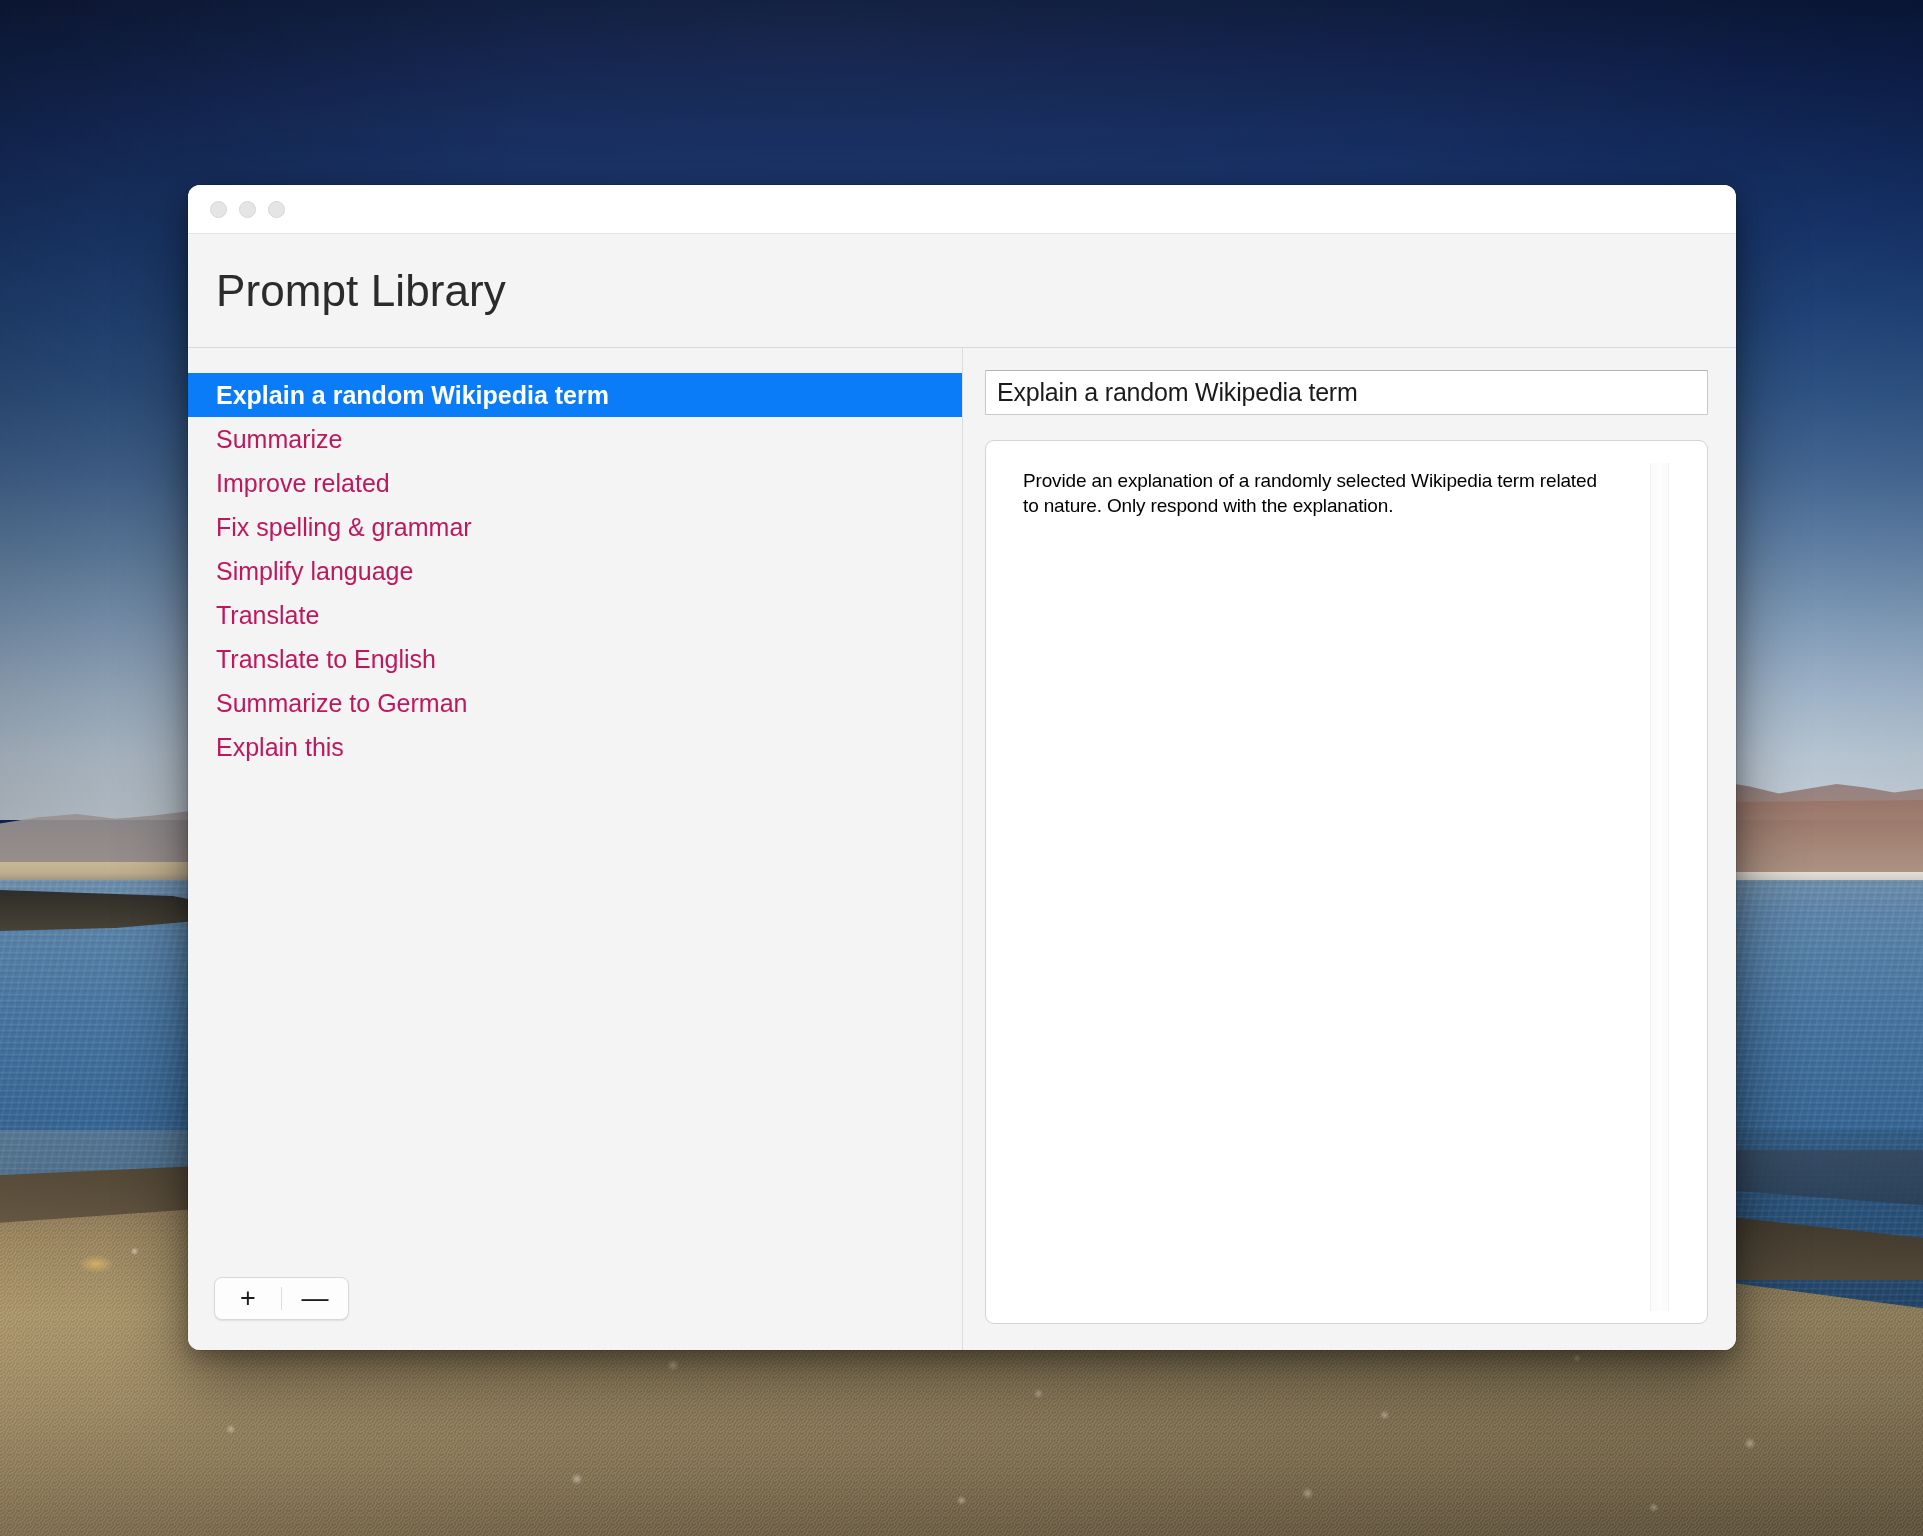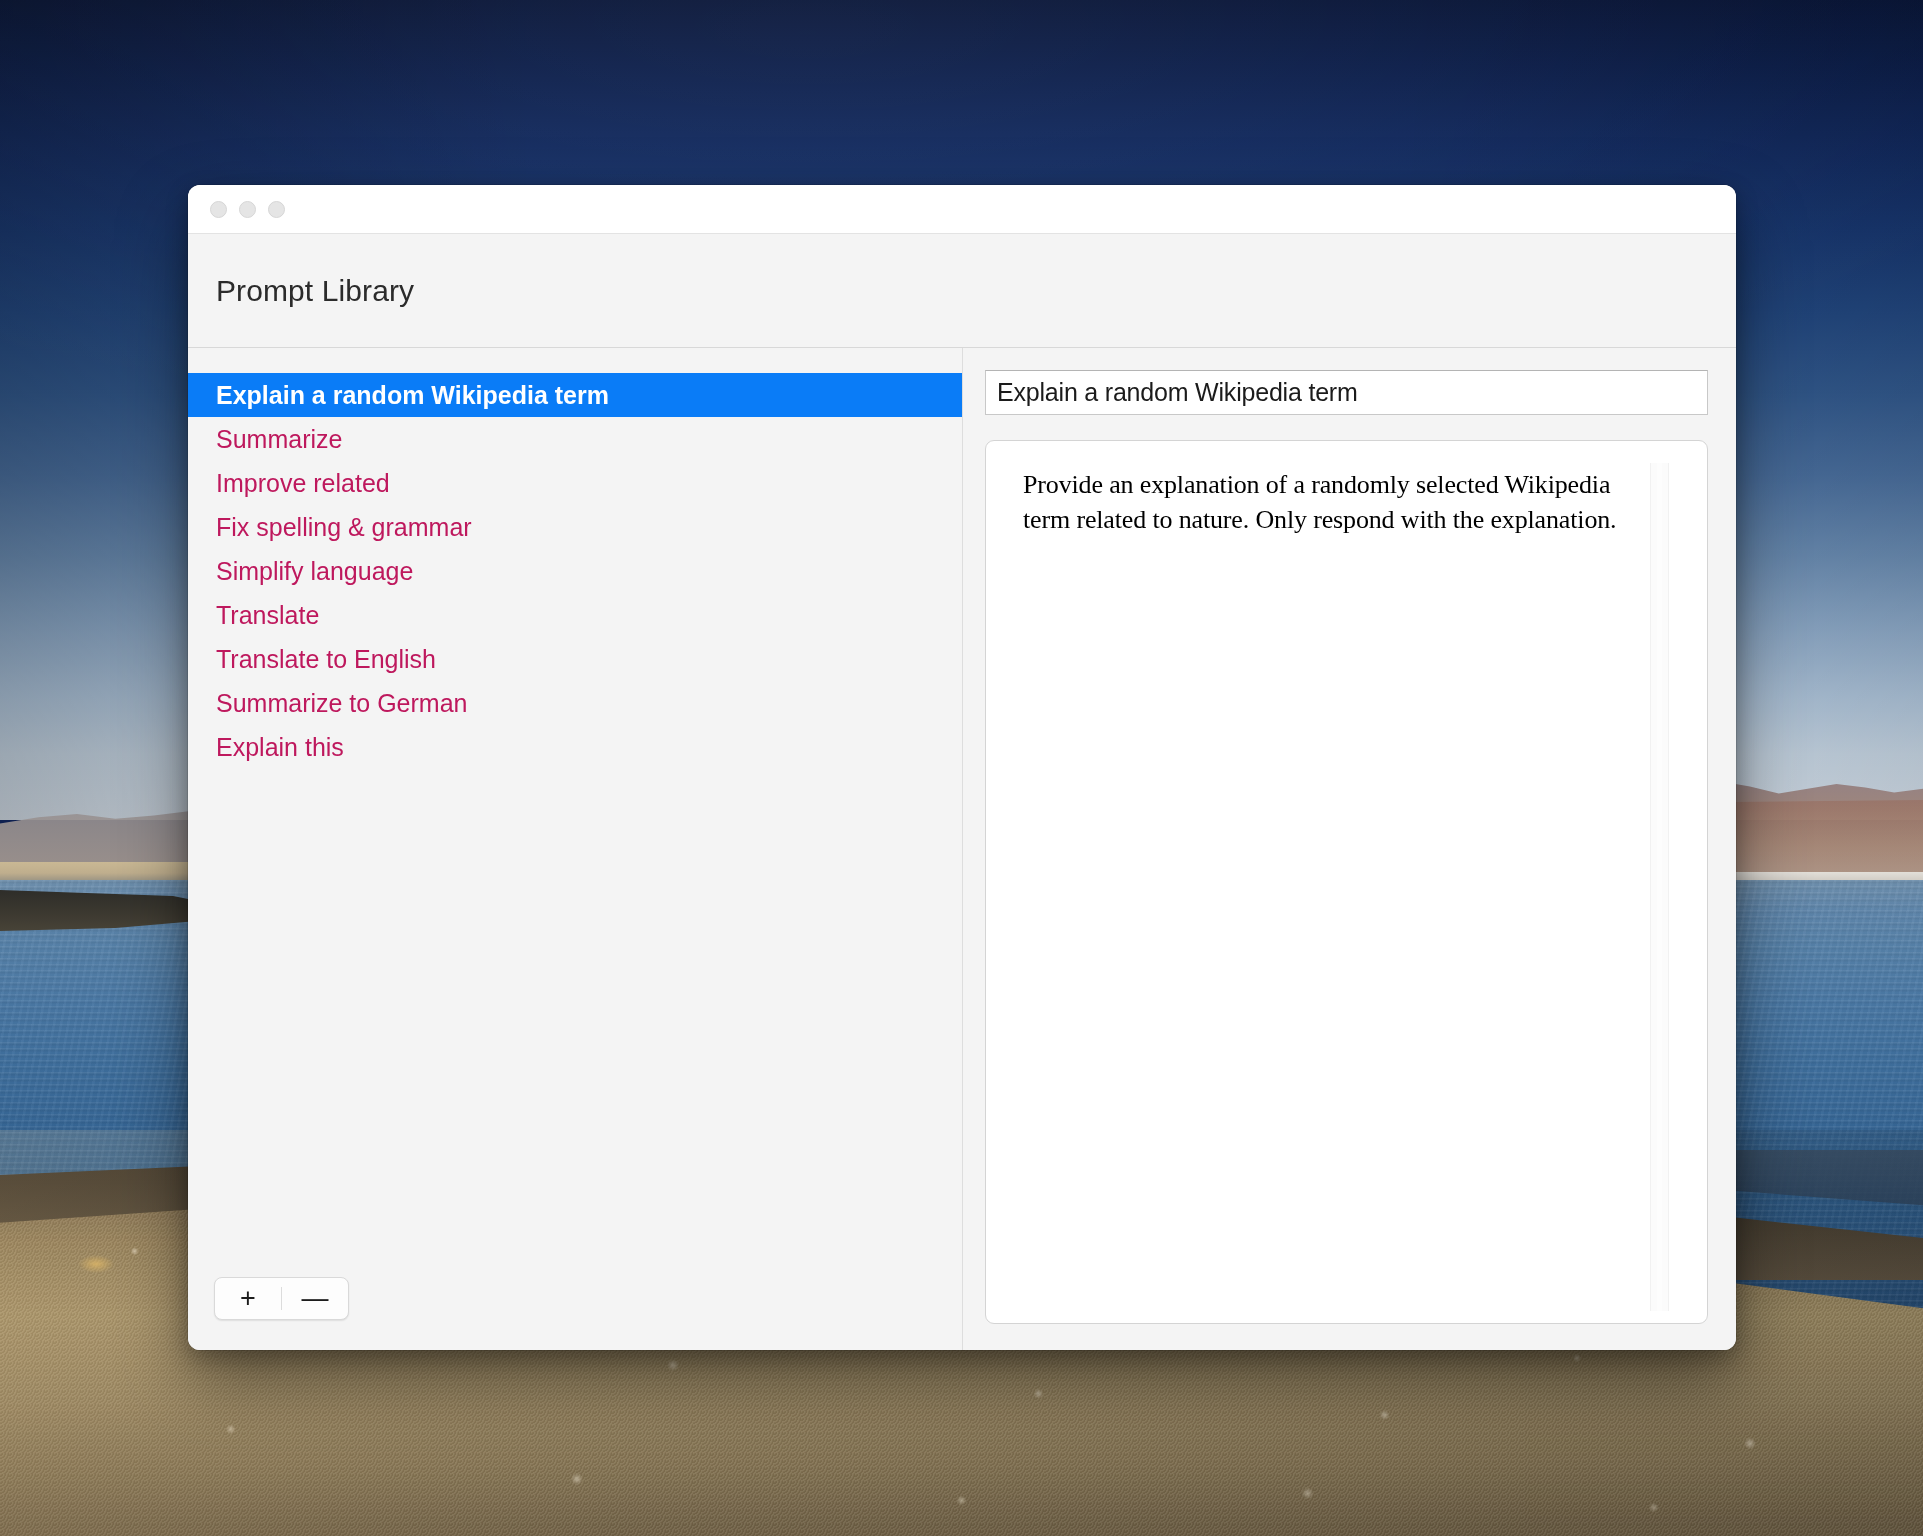--- a/index.html
+++ b/index.html
@@ -237,21 +237,21 @@
     flex: 0 0 115px;
     background: #f4f4f4;
     border-top: 1px solid #e3e3e3;
     border-bottom: 1px solid #d8d8d8;
     display: flex;
     align-items: center;
     padding-left: 28px;
     box-sizing: border-box;
   }
   #page-title {
-    font-size: 30px;
+    font-size: 44px;
     font-weight: 400;
     color: #2b2b2b;
     letter-spacing: 0.1px;
   }
 
   
   #body {
     flex: 1 1 auto;
     display: flex;
     min-height: 0;
@@ -357,24 +357,24 @@
     border-radius: 9px;
     box-sizing: border-box;
     position: relative;
     overflow: hidden;
   }
   #prompt-text {
     position: absolute;
     left: 37px;
     top: 27px;
     right: 90px;
-    font-size: 26px;
+    font-size: 19px;
     line-height: 1.33;
     color: #000000;
-    font-family: Liberation Serif, serif;
+    font-family: Liberation Sans, sans-serif;
     white-space: pre-wrap;
     letter-spacing: -0.15px;
   }
   #body-scrollbar {
     position: absolute;
     top: 22px;
     bottom: 12px;
     right: 38px;
     width: 17px;
     background: #fbfbfb;

